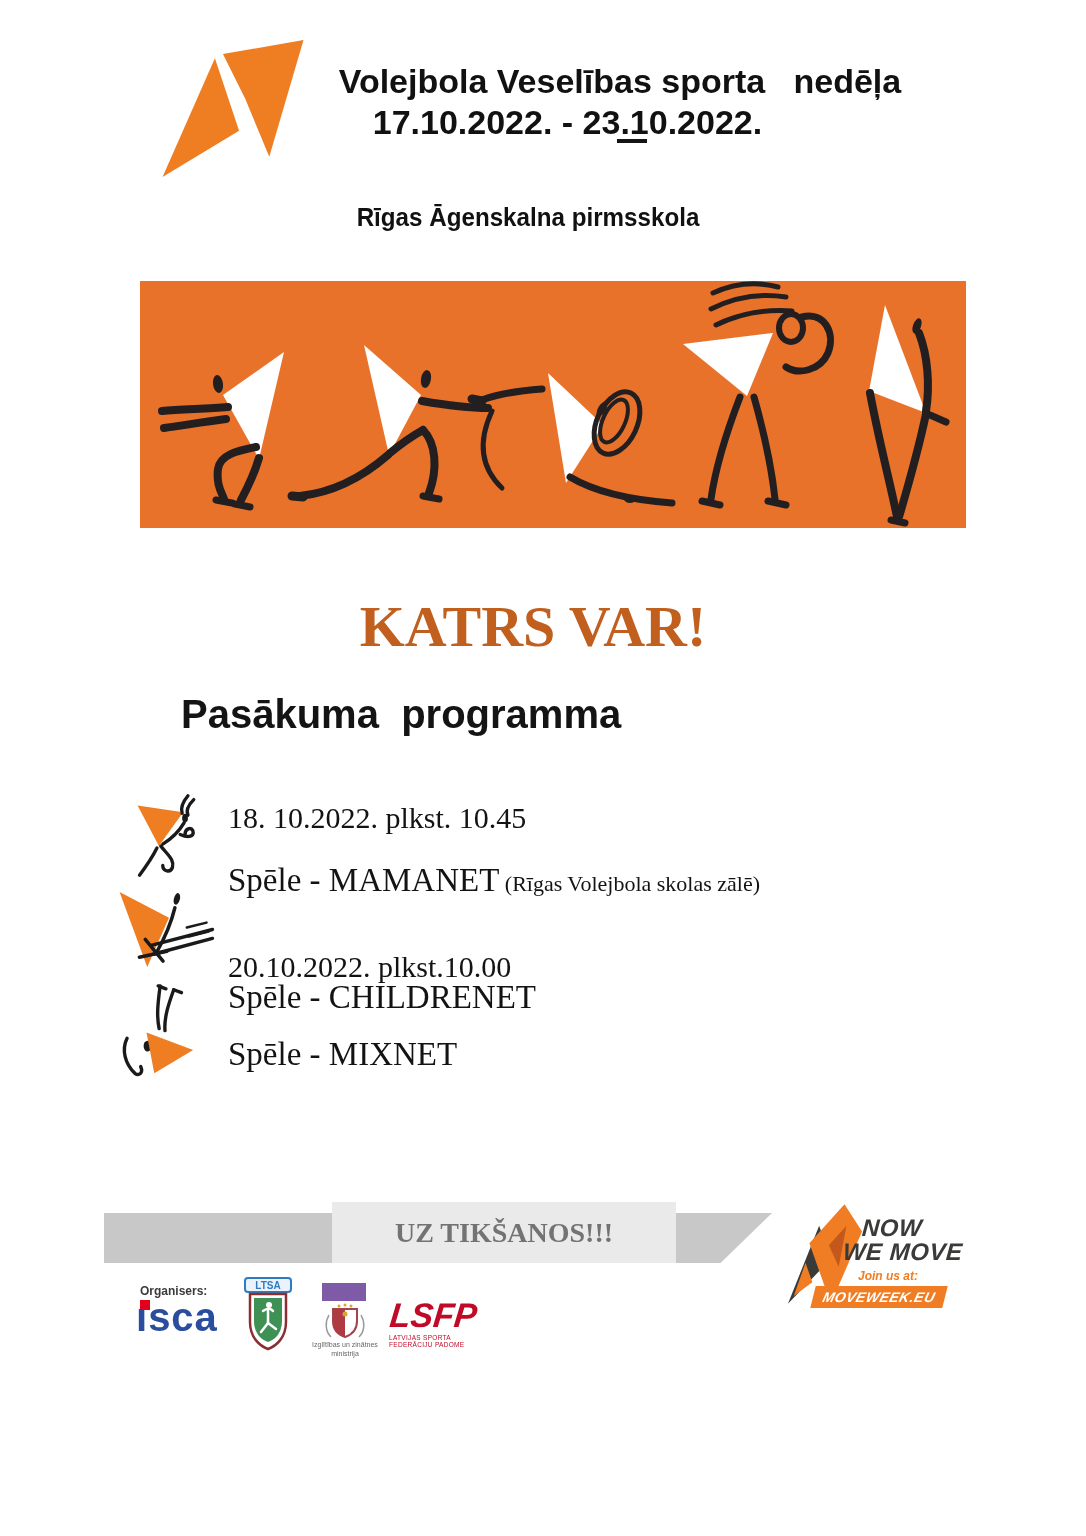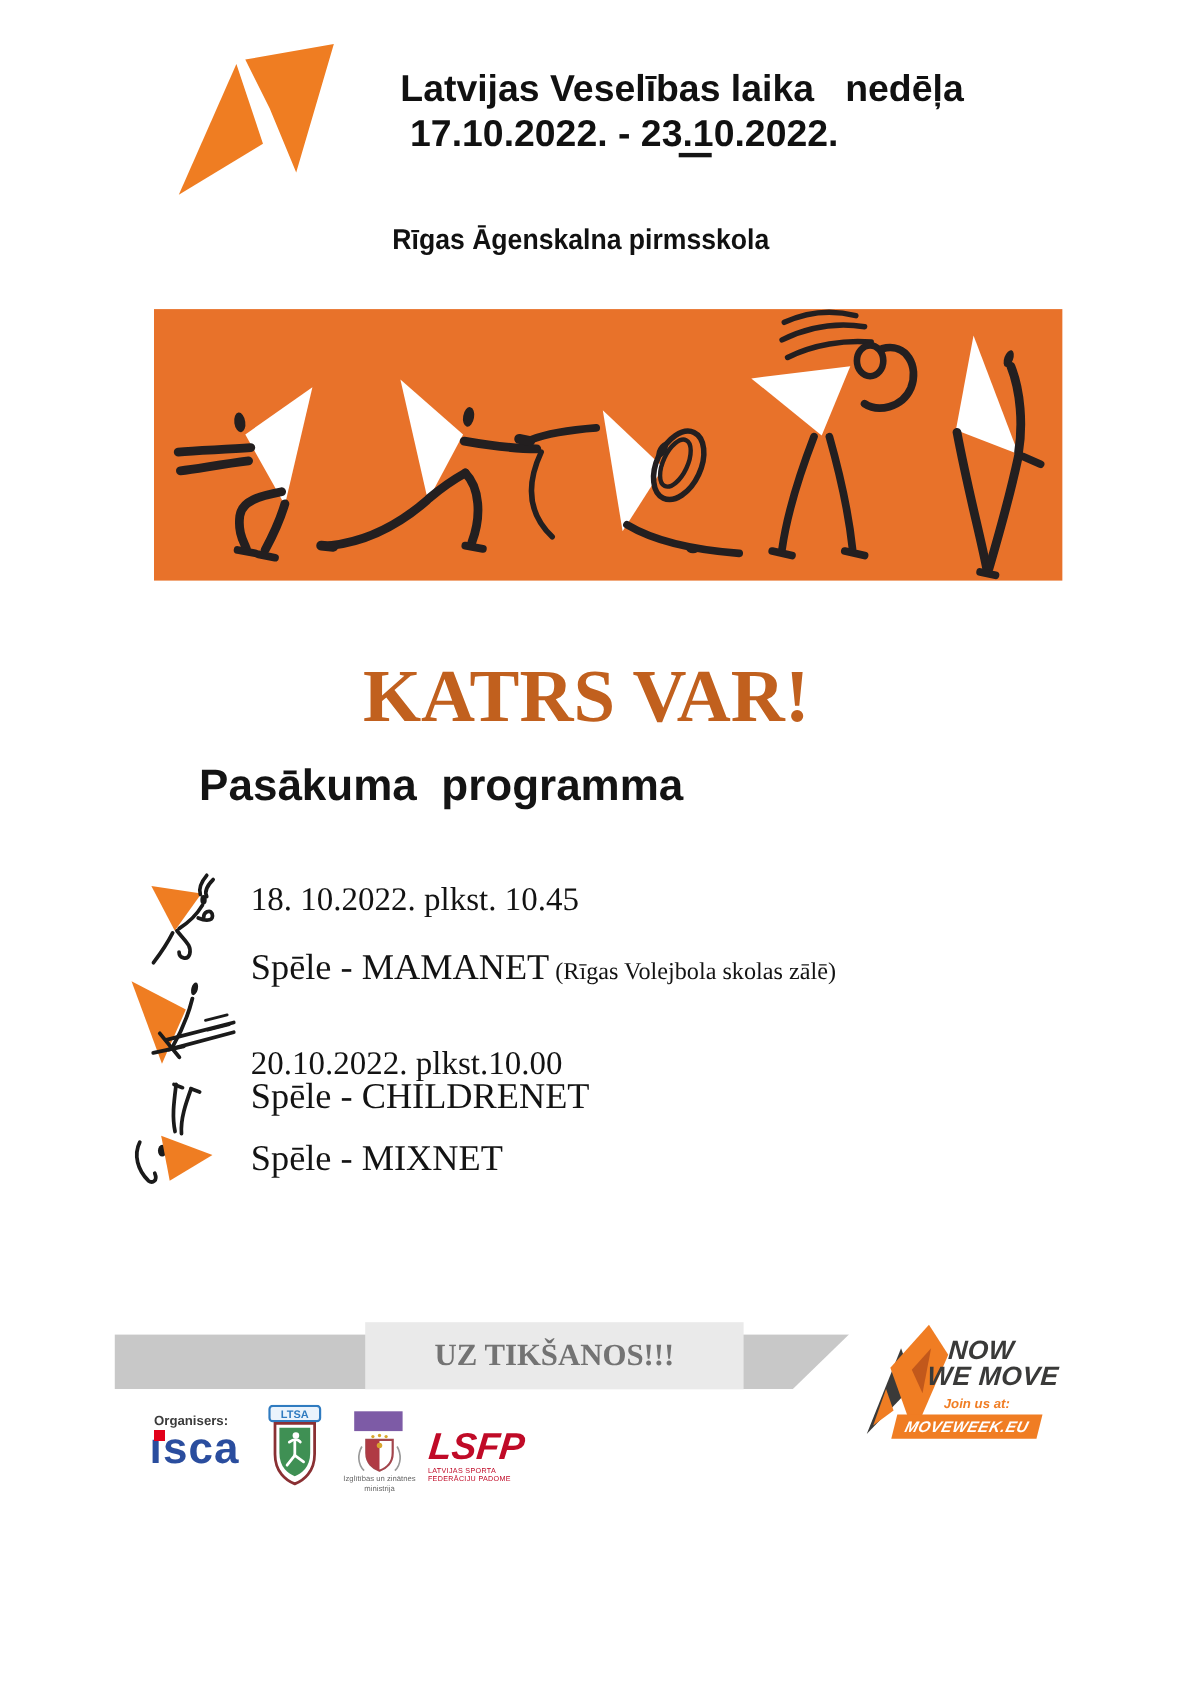--- a/index.html
+++ b/index.html
@@ -15,21 +15,21 @@
     font-size:34px;font-weight:700;letter-spacing:0px;white-space:pre;line-height:1.15;}
   .title2{left:290px;top:103px;width:555px;text-align:center;
     font-size:34px;font-weight:700;white-space:pre;line-height:1.15;}
   .date-underline{left:617px;top:139px;width:30px;height:4px;background:#141414;}
   .subtitle{left:318px;top:202px;width:420px;text-align:center;
     font-size:26px;font-weight:700;transform:scaleX(.93);}
   
   .hero{left:140px;top:281px;width:826px;height:247px;}
   
   .headline{left:233px;top:598px;width:600px;text-align:center;line-height:1;
-    font-family:"Liberation Serif",serif;font-weight:700;font-size:68px;color:#C1601E;}
+    font-family:"Liberation Serif",serif;font-weight:700;font-size:58px;color:#C1601E;}
   .prog-heading{left:181px;top:692px;font-size:40px;font-weight:700;color:#141414;white-space:pre;}
   
   .serif{font-family:"Liberation Serif",serif;color:#131313;}
   .prog-row{left:228px;white-space:pre;line-height:1.1;}
   .row-date{font-size:30px;}
   .row-game{font-size:33px;font-family:Liberation Serif, serif;}
   .row-note{font-size:22px;}
   .icon1{left:128px;top:788px;width:86px;height:92px;}
   .icon2{left:116px;top:890px;width:102px;height:84px;}
   .icon3{left:118px;top:982px;width:92px;height:102px;}
@@ -72,21 +72,21 @@
 </head>
 <body>
 
 <div id="page">
 
   <svg class="abs top-logo" viewBox="0 0 160 145">
     <polygon points="14,140 66,22 90,94" fill="#EF7D22"></polygon>
     <polygon points="74,18 154,4 120,120 96,62" fill="#EF7D22"></polygon>
   </svg>
 
-  <div class="abs title1">Latvijas Veselības laika   nedēļa</div>
+  <div class="abs title1">Volejbola Veselības sporta   nedēļa</div>
   <div class="abs title2">17.10.2022. - 23.10.2022.</div>
   <div class="abs date-underline"></div>
   <div class="abs subtitle">Rīgas Āgenskalna pirmsskola</div>
 
   <svg class="abs hero" viewBox="0 0 826 247">
     <rect x="0" y="0" width="826" height="247" fill="#E8722A"></rect>
     <g stroke="#231f20" stroke-width="8" stroke-linecap="round" fill="none">
       <polygon points="144,71 83,114 119,178" fill="#ffffff" stroke="none"></polygon>
       <ellipse cx="78" cy="103" rx="5" ry="9" fill="#231f20" stroke="none" transform="rotate(-8 78 103)"></ellipse>
       <path d="M88,126 C65,128 40,128 22,130"></path>

